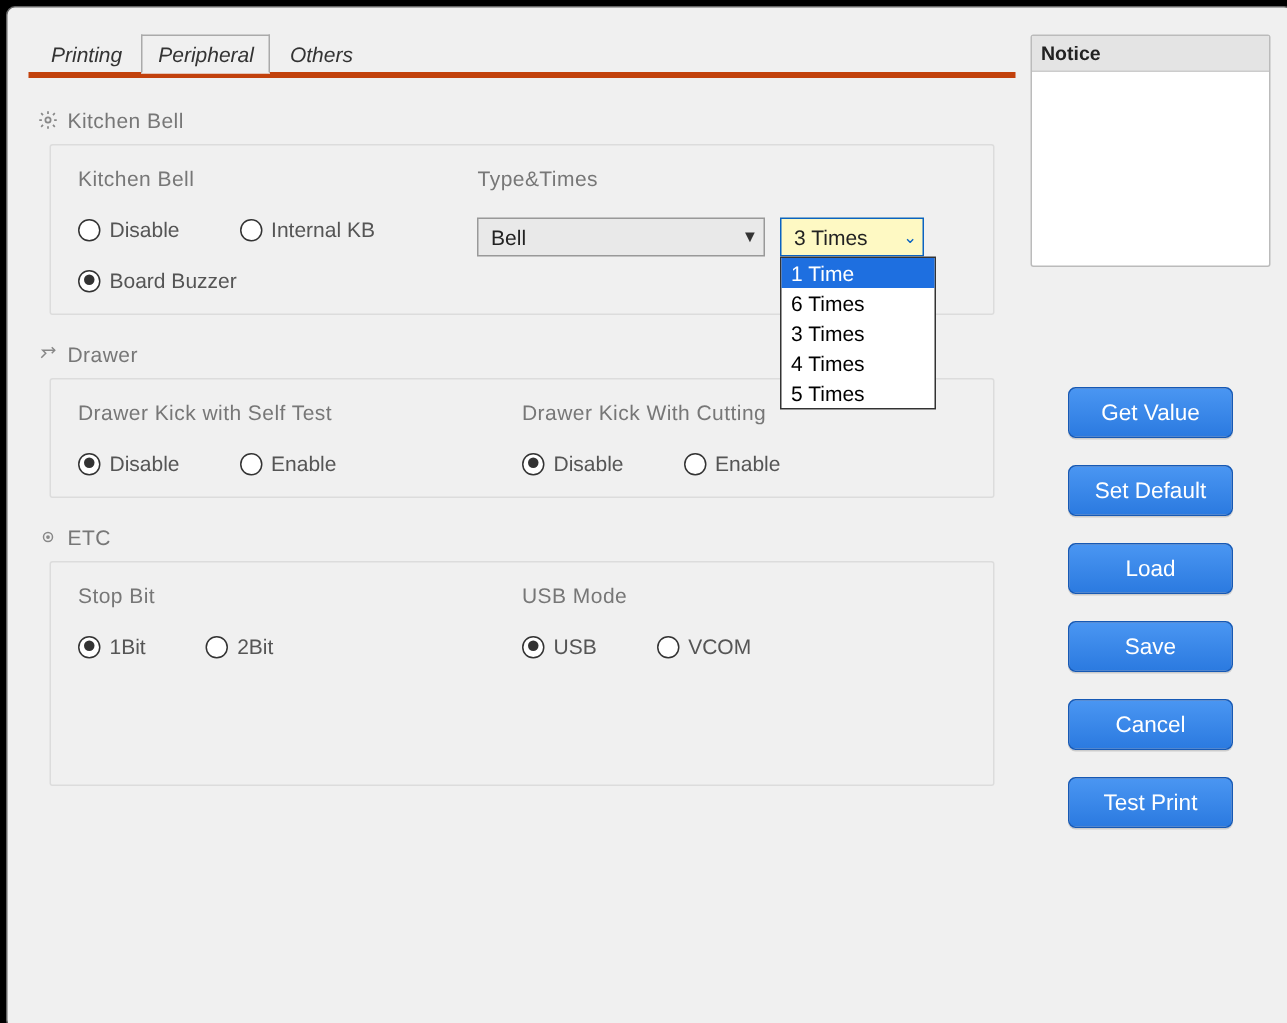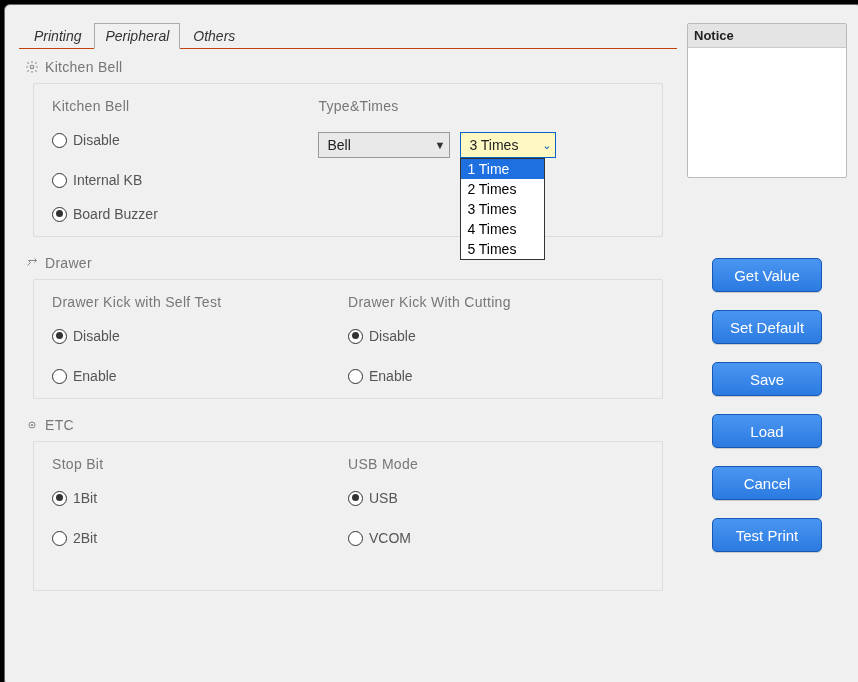--- a/index.html
+++ b/index.html
@@ -26,58 +26,58 @@
     margin-right: 2px;
     background: transparent;
   }
   .tab.active {
     background: #f0f0f0;
     border-color: #aaa;
     border-bottom: 1px solid #f0f0f0;
     position: relative;
   }
   .tab-panel {
-    border-top: 1px solid #c2410c;
-    padding: 8px 4px;
+    border-top: 4px solid #c2410c;
+    padding: 18px 4px;
     flex: 1;
   }
   .section-header { display: flex; align-items: center; gap: 6px; color: #777; font-size: 14px; margin: 2px 0 8px 2px; letter-spacing: .3px; }
   .section-icon { width: 14px; height: 14px; display: inline-flex; align-items: center; justify-content: center; color: #777; }
   .group-box {
     border: 1px solid #dcdcdc;
     border-radius: 2px;
     margin: 0 10px 18px 10px;
     padding: 14px 18px;
     position: relative;
   }
   .group-row { display: flex; }
   .group-col { flex: 1; }
   .group-title { color: #777; font-size: 14px; letter-spacing: .3px; margin-bottom: 18px; }
-  .radio-row { display: flex; flex-wrap: wrap; gap: 24px 40px; flex-direction: column; }
+  .radio-row { display: flex; flex-wrap: wrap; gap: 24px 40px; }
   .radio-item { display: flex; align-items: center; gap: 6px; color: #555; font-size: 14px; cursor: pointer; }
   .radio-outer {
     width: 15px; height: 15px; border-radius: 50%;
     border: 1.5px solid #333; position: relative; background: #fff;
   }
   .radio-outer.checked::after {
     content: ""; position: absolute; width: 7px; height: 7px; border-radius: 50%; background: #333;
     top: 2.5px; left: 2.5px;
   }
   .radio-stack { display: flex; flex-direction: column; gap: 18px; }
   .dropdown {
     display: inline-flex; align-items: center; justify-content: space-between;
     height: 26px; border: 1px solid #999; background: #e9e9e9;
     padding: 0 4px 0 8px; font-size: 14px; color: #222; cursor: pointer;
   }
   .dropdown .chev { font-size: 11px; color: #333; }
-  .dropdown.bell { width: 132px; }
+  .dropdown.bell { width: 192px; }
   .dropdown.times { width: 96px; background: #fef9c3; margin-left: 10px; position: relative; border-color: #0a63c2; }
   .dropdown.times .chev { color: #0a63c2; }
   .dropdown-list {
-    position: absolute; top: 25px; left: -1px; width: 85px;
+    position: absolute; top: 25px; left: -1px; width: 104px;
     background: #fff; border: 1px solid #333; z-index: 10;
   }
   .dropdown-list .opt { padding: 2px 6px; font-size: 14px; color: #000; cursor: pointer; }
   .dropdown-list .opt.selected { background: #1e6fe0; color: #fff; }
   .type-times-row { display: flex; align-items: flex-start; margin-top: 6px; }
   .notice-box {
     border: 1px solid #bbb;
     background: #fff;
     height: 155px;
     width: 100%;
@@ -152,21 +152,21 @@
             <div class="type-times-row">
               <div class="dropdown bell">
                 <span>Bell</span>
                 <span class="chev">▼</span>
               </div>
               <div class="dropdown times">
                 <span>3 Times</span>
                 <span class="chev">⌄</span>
                 <div class="dropdown-list">
                   <div class="opt selected">1 Time</div>
-                  <div class="opt">2 Times</div>
+                  <div class="opt">6 Times</div>
                   <div class="opt">3 Times</div>
                   <div class="opt">4 Times</div>
                   <div class="opt">5 Times</div>
                 </div>
               </div>
             </div>
           </div>
         </div>
       </div>
 
@@ -253,19 +253,19 @@
     </div>
   </div>
 
   <div class="side-area">
     <div class="notice-box">
       <div class="notice-header">Notice</div>
     </div>
     <div class="btn-col">
       <div class="btn">Get Value</div>
       <div class="btn">Set Default</div>
+      <div class="btn">Load</div>
       <div class="btn">Save</div>
-      <div class="btn">Load</div>
       <div class="btn">Cancel</div>
       <div class="btn">Test Print</div>
     </div>
   </div>
 </div>
 
 </body></html>

